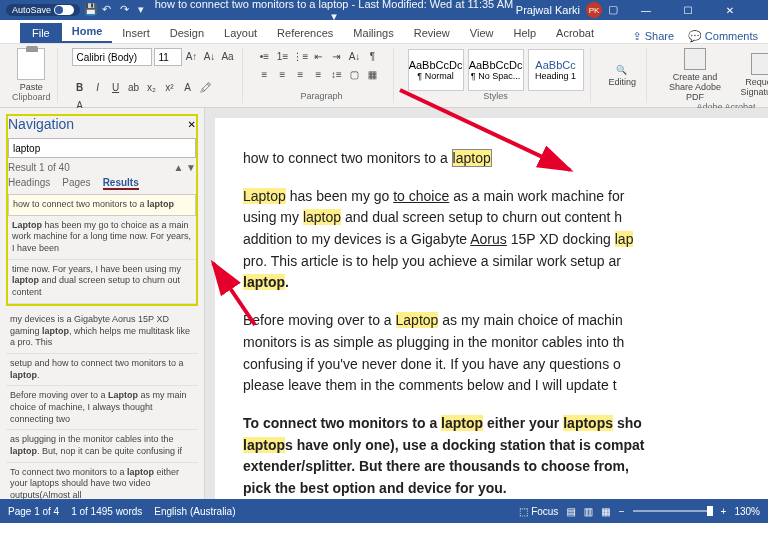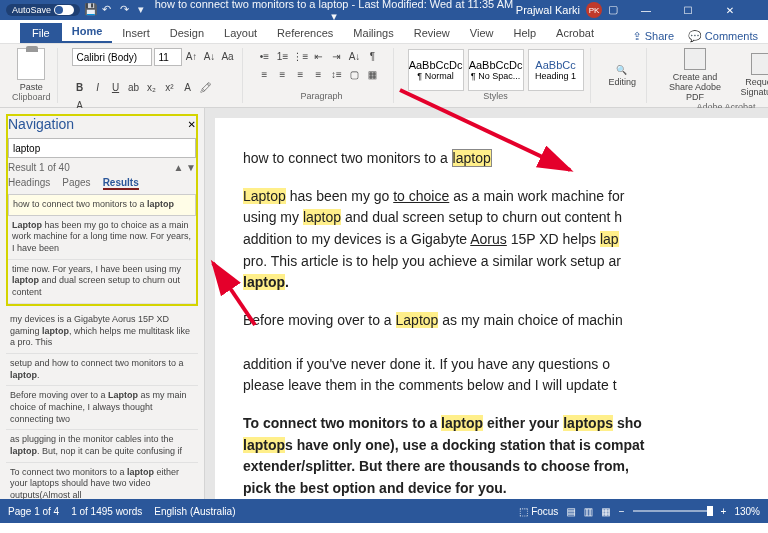--- a/index.html
+++ b/index.html
@@ -232,28 +232,28 @@
         <div class="nav-result">To connect two monitors to a <b>laptop</b> either your laptops should have two video outputs(Almost all</div>
       </div>
   </div>
 
   <div class="doc-area">
     <div class="page">
       <p><span>how to connect two monitors to a </span><span class="hl" style="border:1px solid #888;">laptop</span></p>
       <p>
         <span class="hl">Laptop</span><span> has been my go </span><span style="text-decoration:underline;">to choice</span><span> as a main work machine for </span><br>
         <span>using my </span><span class="hl">laptop</span><span> and dual screen setup to churn out content h</span><br>
-        <span>addition to my devices is a Gigabyte </span><span style="text-decoration:underline;">Aorus</span><span> 15P XD helps </span><span class="hl">lap</span><br>
+        <span>addition to my devices is a Gigabyte </span><span style="text-decoration:underline;">Aorus</span><span> 15P XD docking </span><span class="hl">lap</span><br>
         <span>pro. This article is to help you achieve a similar work setup ar</span><br>
         <span class="hl bold">laptop</span><span class="bold">.</span>
       </p>
       <p>
         <span>Before moving over to a </span><span class="hl">Laptop</span><span> as my main choice of machin</span><br>
-        <br>
-        <span>addition if you've never done it. If you have any questions o</span><br>
+        <span>monitors is as simple as plugging in the monitor cables into th</span><br>
+        <span>confusing if you've never done it. If you have any questions o</span><br>
         <span>please leave them in the comments below and I will update t</span>
       </p>
       <p class="bold">
         <span>To connect two monitors to a </span><span class="hl">laptop</span><span> either your </span><span class="hl">laptops</span><span> sho</span><br>
         <span class="hl">laptop</span><span>s have only one), use a docking station that is compat</span><br>
         <span>extender/splitter. But there are thousands to choose from, </span><br>
         <span>pick the best option and device for you.</span>
       </p>
     </div>
   </div>

